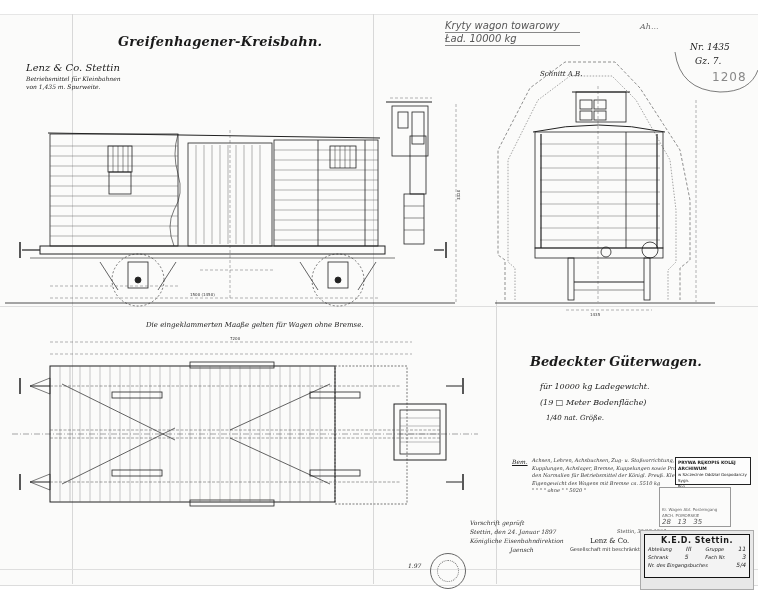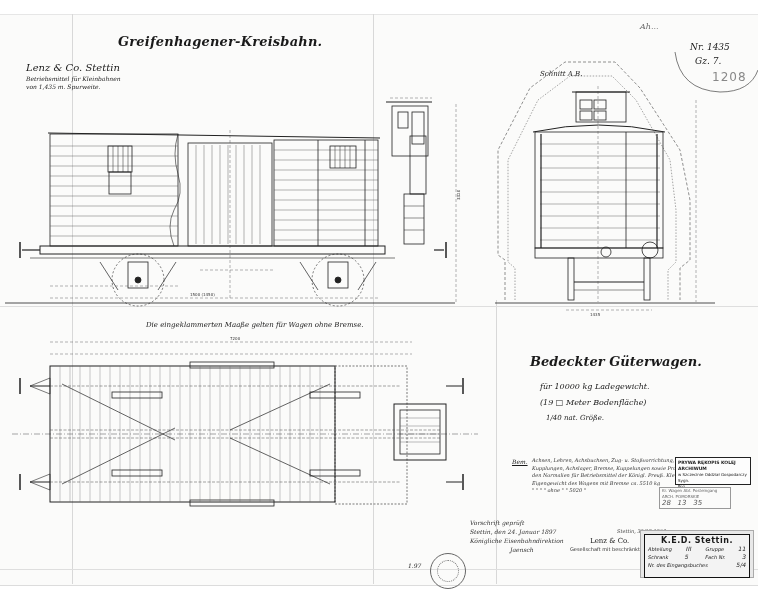--- a/index.html
+++ b/index.html
@@ -40,37 +40,37 @@
   .copy-note { left: 470px; top: 518px; font-size: 6px; line-height: 9px; color: #333; }
   .lenz-date { left: 617px; top: 528px; font-size: 5px; color: #444; }
   .lenz-name { left: 590px; top: 537px; font-size: 7px; font-style: normal; font-family: "DejaVu Serif", serif; }
   .lenz-sub { left: 570px; top: 546px; font-size: 5px; font-style: normal; font-family: "DejaVu Sans", sans-serif; color: #333; }
   .seal {
     position: absolute; left: 430px; top: 553px; width: 34px; height: 34px;
     border: 1px solid #666; border-radius: 50%;
   }
   .seal::after { content: ""; position: absolute; left: 6px; top: 6px; width: 20px; height: 20px; border: 1px dotted #777; border-radius: 50%; }
   .ked-box {
-    position: absolute; left: 640px; top: 530px; width: 114px; height: 48px;
+    position: absolute; left: 640px; top: 530px; width: 114px; height: 60px;
     background: #e8e8e8; border: 1px solid #aaa; box-sizing: border-box; padding: 3px;
   }
   .ked-inner { border: 1.5px solid #111; height: 44px; box-sizing: border-box; background: #f3f3f3; padding: 1px 3px; font-family: "DejaVu Sans", sans-serif; }
   .ked-title { font-weight: bold; font-size: 8px; text-align: center; letter-spacing: 0.5px; }
   .ked-row { font-size: 5px; font-style: italic; line-height: 8px; display: flex; justify-content: space-between; }
   .ked-row span.v { font-size: 6px; }
   .stamp1 {
     position: absolute; left: 675px; top: 457px; width: 76px; height: 28px;
     border: 1px solid #222; background: #fdfdfd; font-family: "DejaVu Sans", sans-serif;
     font-size: 4px; padding: 2px; box-sizing: border-box; line-height: 6px;
   }
   .stamp1 .s-head { font-weight: bold; font-size: 4.5px; }
   .stamp2 {
     position: absolute; left: 659px; top: 487px; width: 72px; height: 22px;
     border: 1px solid #999; font-family: "DejaVu Sans", sans-serif; font-size: 4px; color: #666;
-    padding: 0 2px; box-sizing: border-box; line-height: 6px;
+    padding: 19px 2px; box-sizing: border-box; line-height: 6px;
   }
   .stamp2 .s-nums { font-size: 7px; font-style: italic; color: #555; }
   svg.draw { position: absolute; left: 0; top: 0; }
   .dim { font-family: "DejaVu Sans", sans-serif; font-size: 4px; fill: #333; }
 </style>
 </head>
 <body>
 
 <div class="sheet"></div>
 <div class="fold-v" style="left:72px"></div>
@@ -324,20 +324,22 @@
     <text x="460" y="200" transform="rotate(-90 460 200)">3320</text>
   </g>
 </svg>
 
 <div class="txt title-main">Greifenhagener-Kreisbahn.</div>
 <div class="txt maker">Lenz &amp; Co. Stettin</div>
 <div class="txt maker-sub1">Betriebsmittel für Kleinbahnen</div>
 <div class="txt maker-sub2">von 1,435 m. Spurweite.</div>
 
 <div class="txt pl-block">
+  <div>Kryty wagon towarowy</div>
+  <div>Ład. 10000 kg</div>
 </div>
 <div class="txt sig-top">Ah...</div>
 <div class="txt nr">Nr. 1435</div>
 <div class="txt gz">Gz. 7.</div>
 <div class="txt num-oval-txt">1208</div>
 <div class="txt section-label">Schnitt A.B.</div>
 
 <div class="txt plan-caption">Die eingeklammerten Maaße gelten für Wagen ohne Bremse.</div>
 
 <div class="txt wag-title">Bedeckter Güterwagen.</div>

